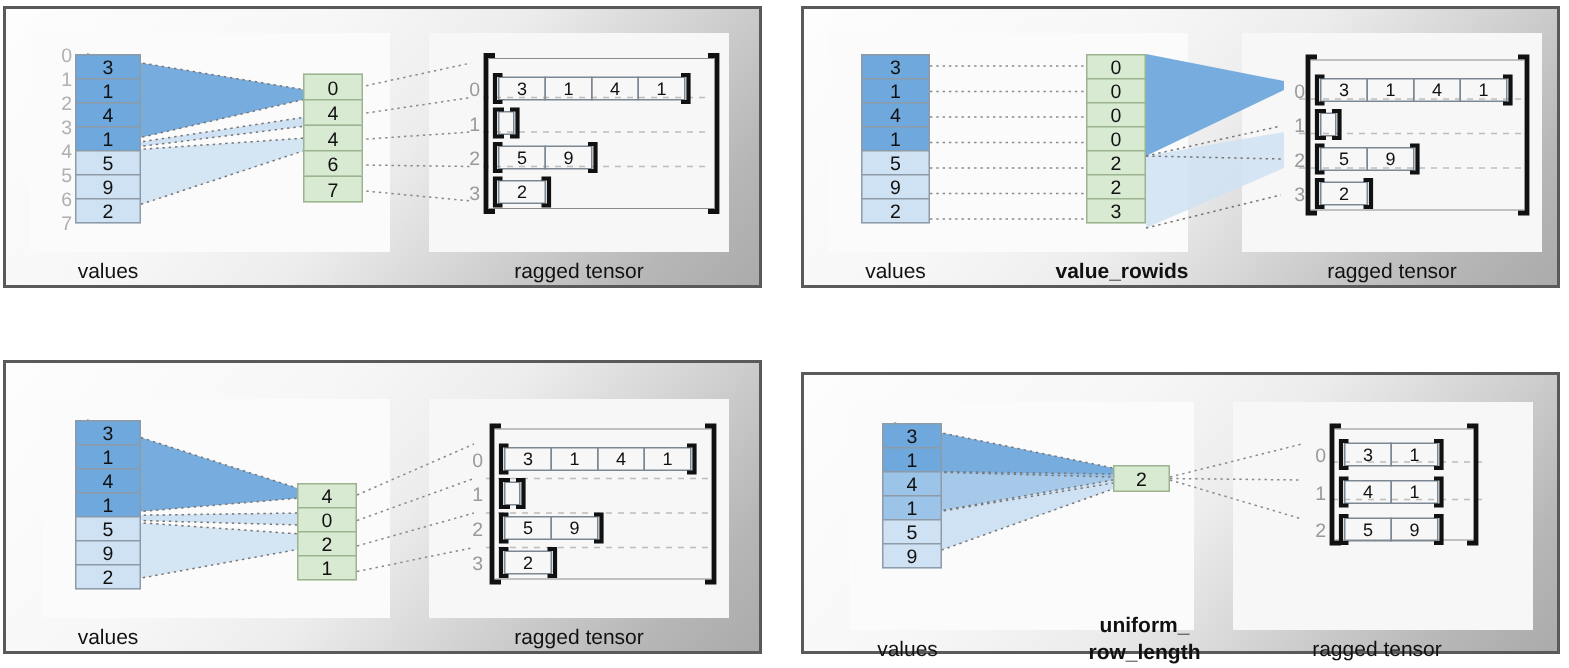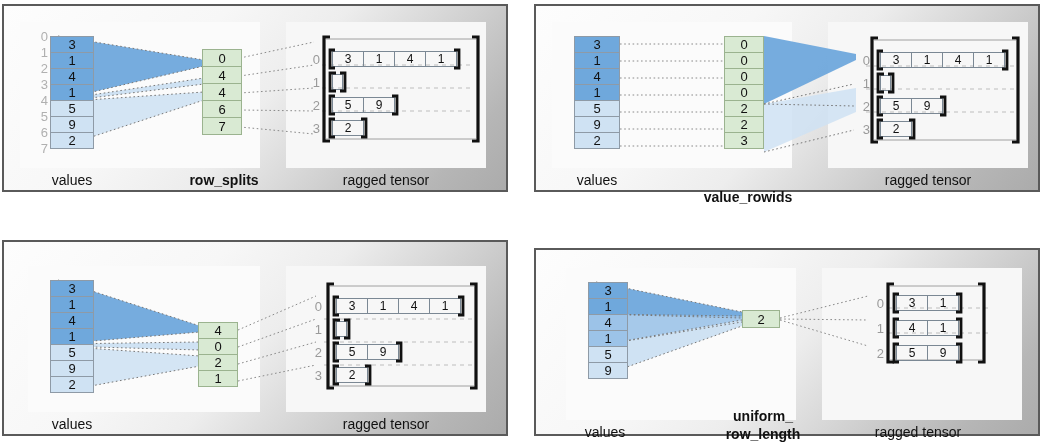--- a/index.html
+++ b/index.html
@@ -145,21 +145,20 @@
             <path d="M336,67 L341,67 L341,85 L336,85"></path>
           <path d="M331,90 L326,90 L326,108 L331,108"></path>
             <path d="M388,90 L393,90 L393,108 L388,108"></path>
           <path d="M331,113 L326,113 L326,131 L331,131"></path>
             <path d="M357,113 L362,113 L362,131 L357,131"></path>
         </g>
       </svg>
     </div>
 
     <div class="cap" style="left:26px;top:166px;width:84px;">values</div>
-    <div class="cap b" style="left:150px;top:166px;width:140px;">row_splits</div>
     <div class="cap" style="left:300px;top:166px;width:164px;">ragged tensor</div>
   </div>
 
   <div class="panel tr">
     <div class="card white" style="left:16px;top:16px;width:240px;height:146px;"></div>
     <div class="card" style="left:292px;top:16px;width:200px;height:146px;"></div>
 
     <svg class="overlay" width="506" height="188">
       <g stroke="#8a8a8a" stroke-width="1" stroke-dasharray="1.6,2.6" fill="none">
         <line x1="84" y1="38" x2="188" y2="38"></line>
@@ -238,21 +237,21 @@
             <path d="M352,68 L357,68 L357,86 L352,86"></path>
           <path d="M347,91 L342,91 L342,109 L347,109"></path>
             <path d="M404,91 L409,91 L409,109 L404,109"></path>
           <path d="M347,114 L342,114 L342,132 L347,132"></path>
             <path d="M373,114 L378,114 L378,132 L373,132"></path>
         </g>
       </svg>
     </div>
 
     <div class="cap" style="left:18px;top:166px;width:86px;">values</div>
-    <div class="cap b" style="left:132px;top:183px;width:160px;">value_rowids</div>
+    <div class="cap b" style="left:132px;top:166px;width:160px;">value_rowids</div>
     <div class="cap" style="left:312px;top:166px;width:160px;">ragged tensor</div>
   </div>
 
   <div class="panel bl">
     <div class="card white" style="left:24px;top:24px;width:232px;height:146px;"></div>
     <div class="card" style="left:282px;top:24px;width:200px;height:146px;"></div>
 
     <svg class="overlay" width="506" height="196">
       <polygon points="54,38 54,102 196,90 196,84" fill="#6fa8dc" opacity="0.95"></polygon>
       <polygon points="54,102 54,104 196,108 196,100" fill="#cfe2f3"></polygon>

